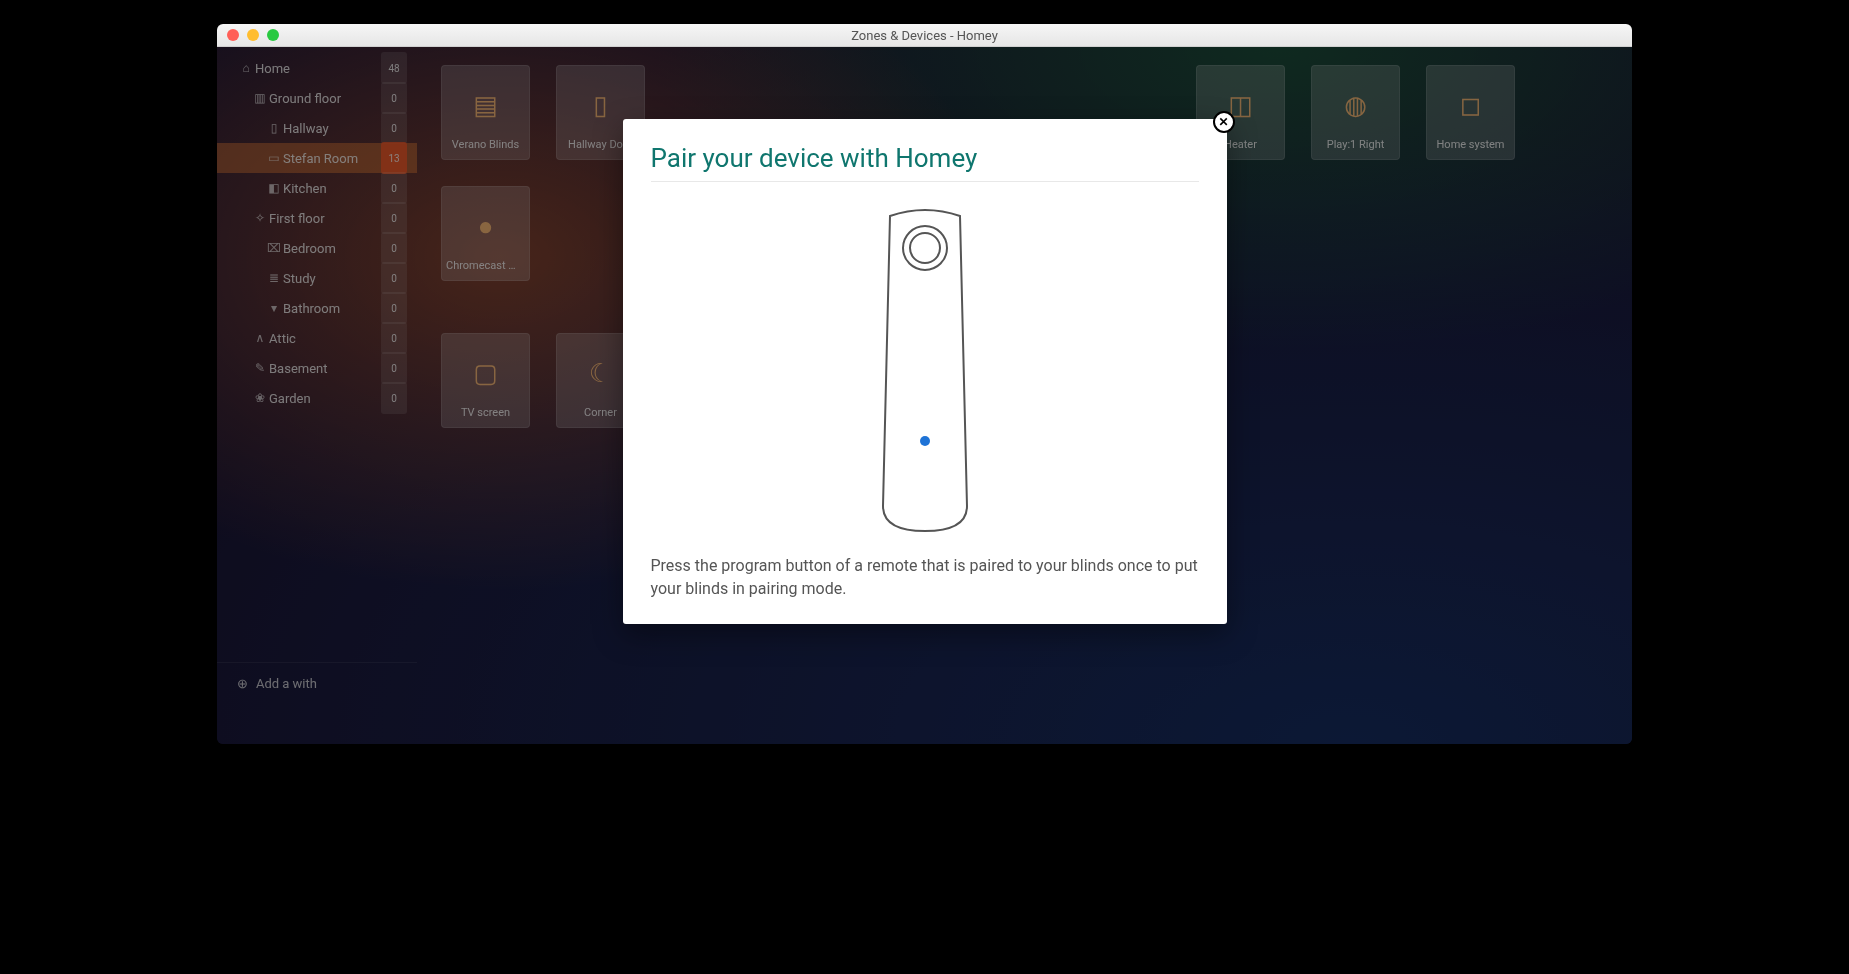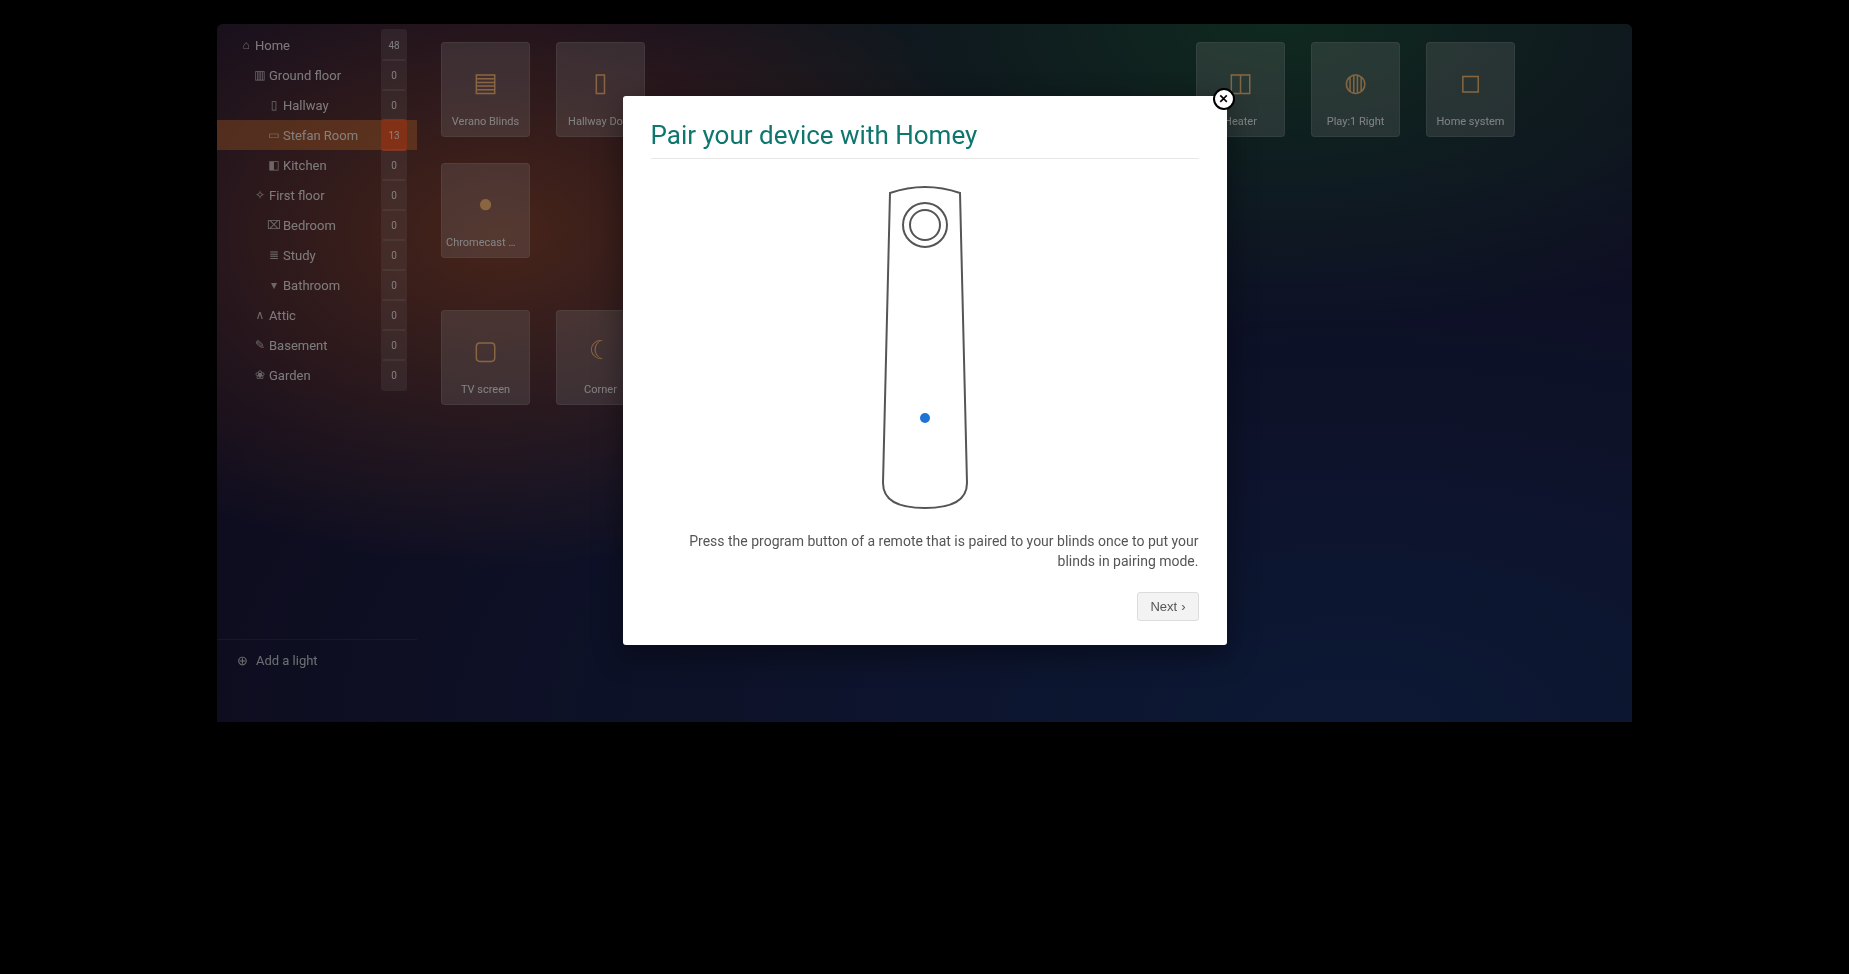--- a/index.html
+++ b/index.html
@@ -37,29 +37,37 @@
 .content{flex:1;padding:18px 24px;display:flex;flex-wrap:wrap;align-content:flex-start;gap:26px;}
 .device{width:79px;height:79px;background:rgba(255,255,255,.2);border:1px solid rgba(255,255,255,.12);border-radius:4px;display:flex;flex-direction:column;align-items:center;justify-content:flex-end;padding:6px 4px 8px;color:rgba(255,255,255,.88);font-size:11px;text-align:center;cursor:pointer;}
 .device .dico{flex:1;display:flex;align-items:center;justify-content:center;font-size:26px;color:rgba(255,190,120,.95);}
 .device .dlbl{white-space:nowrap;overflow:hidden;text-overflow:ellipsis;width:100%;}
 .modal-overlay{position:absolute;inset:0;background:rgba(0,0,0,.45);display:flex;align-items:flex-start;justify-content:center;padding-top:72px;}
 .modal{width:548px;background:#fff;border-radius:3px;position:relative;padding:24px 28px 24px;box-shadow:0 10px 30px rgba(0,0,0,.4);}
 .modal-close{position:absolute;right:-8px;top:-8px;width:18px;height:18px;border-radius:50%;background:#fff;border:2px solid #000;color:#000;font-size:12px;display:flex;align-items:center;justify-content:center;font-weight:bold;cursor:pointer;}
 .modal h2{margin:0 0 8px;font-size:26px;font-weight:400;color:#0f766e;}
 .modal hr{border:none;border-top:1px solid #e8e8e8;margin:0 0 24px;}
 .remote-wrap{display:flex;justify-content:center;margin-bottom:18px;}
-.modal p{margin:0;text-align:right;color:#555;font-size:14px;line-height:1.45;}
+.modal p{margin:0;text-align:left;color:#555;font-size:16px;line-height:1.45;}
 .modal-foot{display:flex;justify-content:flex-end;margin-top:20px;}
 .next-btn{background:#f3f3f3;border:1px solid #dcdcdc;border-radius:3px;padding:6px 12px;font-size:13px;color:#555;cursor:pointer;display:flex;align-items:center;gap:4px;}
 </style>
 </head>
 <body>
 
 <div class="stage">
   <div class="mac-window">
+    <div class="titlebar">
+      <div class="traffic">
+        <div class="dot r"></div>
+        <div class="dot y"></div>
+        <div class="dot g"></div>
+      </div>
+      <div class="win-title">Zones &amp; Devices - Homey</div>
+    </div>
 
     <div class="app">
 
       <div class="body">
         <div class="sidebar">
           <div class="zones" id="zones">
               <div class="z-item z-lvl0">
                 <span class="ico">⌂</span>
                 <span class="lbl">Home</span>
                 <span class="badge">48</span>
@@ -115,21 +123,21 @@
                 <span class="badge">0</span>
               </div>
               <div class="z-item z-lvl1">
                 <span class="ico">❀</span>
                 <span class="lbl">Garden</span>
                 <span class="badge">0</span>
               </div>
             </div>
           <div class="sidebar-foot">
             <span>⊕</span>
-            <span>Add a light</span>
+            <span>Add a with</span>
           </div>
         </div>
 
         <div class="content" id="devices">
             <div class="device">
               <div class="dico">▤</div>
               <div class="dlbl">Verano Blinds</div>
             </div>
             <div class="device">
               <div class="dico">▯</div>
@@ -175,24 +183,18 @@
           <hr>
           <div class="remote-wrap">
             <svg width="110" height="330" viewBox="0 0 110 330">
               <path d="M20 10 Q55 -2 90 10 L97 300 Q97 325 55 325 Q13 325 13 300 Z" fill="none" stroke="#555" stroke-width="2"></path>
               <circle cx="55" cy="42" r="22" fill="none" stroke="#555" stroke-width="2"></circle>
               <circle cx="55" cy="42" r="15" fill="none" stroke="#555" stroke-width="2"></circle>
               <circle cx="55" cy="235" r="5" fill="#1e73d6"></circle>
             </svg>
           </div>
           <p>Press the program button of a remote that is paired to your blinds once to put your blinds in pairing mode.</p>
-          <div class="modal-foot">
-            <button class="next-btn">
-              <span>Next</span>
-              <span>›</span>
-            </button>
-          </div>
         </div>
       </div>
 
     </div>
   </div>
 </div>
 
 </body></html>

